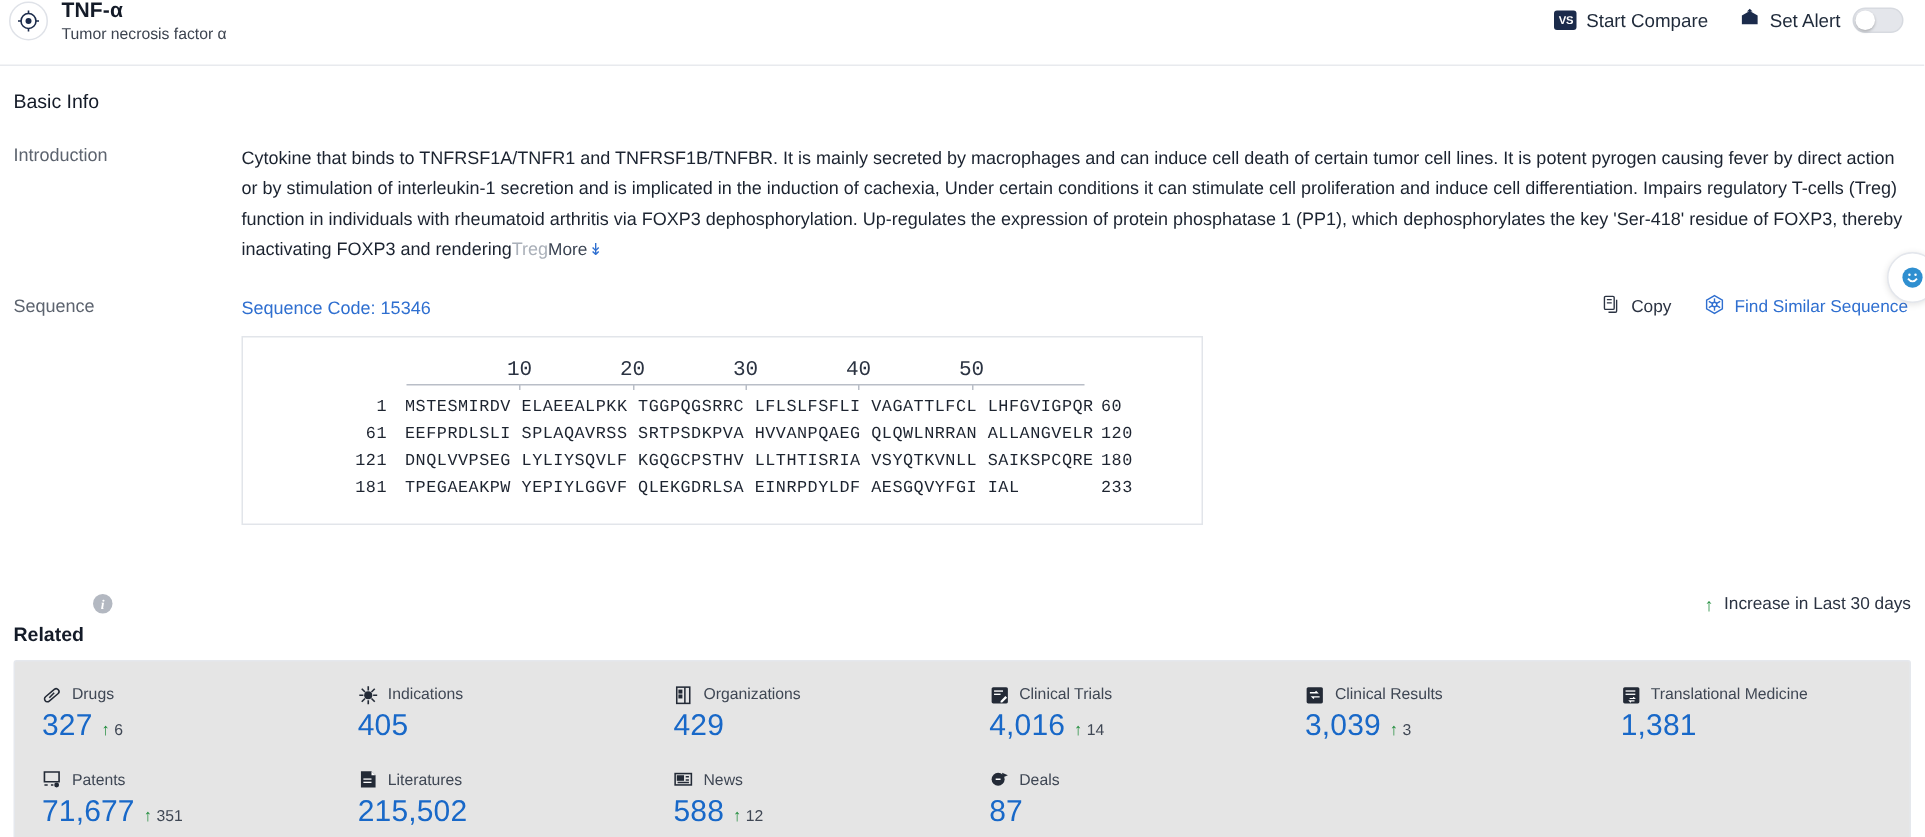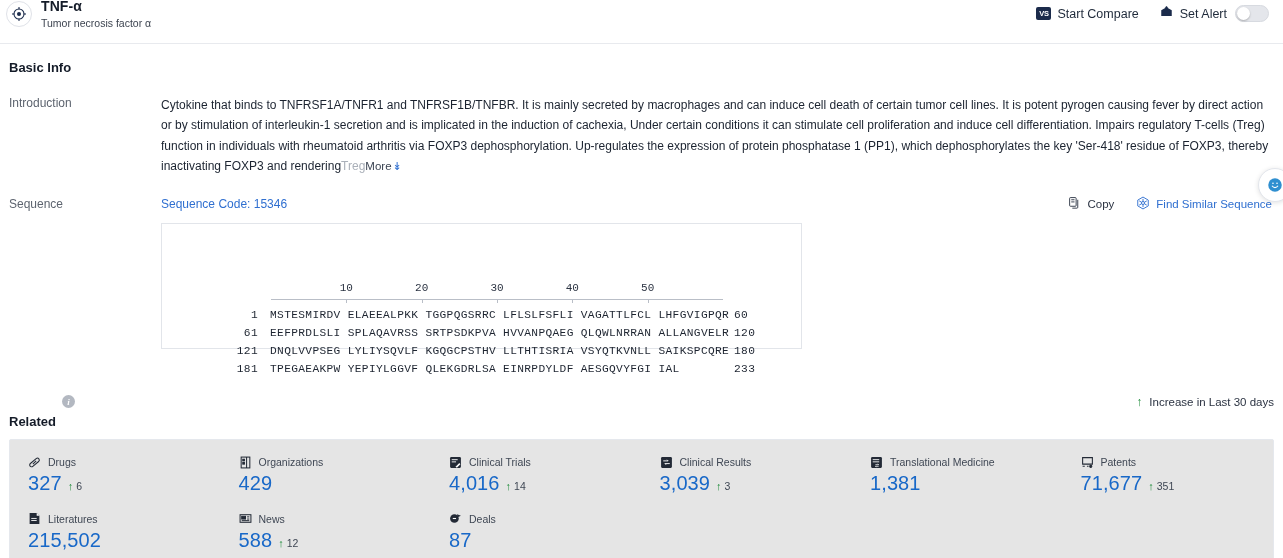--- a/index.html
+++ b/index.html
@@ -46,21 +46,21 @@
   }
   .toggle::after {
     content: ""; position: absolute; left: 1px; top: 1px;
     width: 13px; height: 13px; border-radius: 50%; background: #fff;
     box-shadow: 0 1px 2px rgba(0,0,0,.25);
   }
 
   
   .body-pad { padding: 0 9px; }
   .section-title {
-    font-size: 13px; font-weight: bold; color: #141b28;
+    font-size: 13px; font-weight: normal; color: #141b28;
     margin: 16px 0 0 0;
   }
 
   .row { display: flex; align-items: flex-start; }
   .row-label {
     width: 152px; flex: 0 0 152px;
     font-size: 12px; color: #5d646f; padding-top: 1px;
   }
   .row-value { flex: 1; font-size: 12px; color: #1b2330; min-width: 0; }
 
@@ -99,23 +99,23 @@
     margin-top: 11px;
     border: 1px solid #e2e5ea;
     background: #fff;
     height: 126px;
     width: 641px;
     padding: 14px 0 0 0;
     position: relative;
   }
   .ruler {
     font-family: "Liberation Mono", monospace;
-    font-size: 11px; color: #2b3342;
+    font-size: 14px; color: #2b3342;
     position: relative; height: 24px;
-    margin-left: 109px; width: 455px; margin-top: 44px;
+    margin-left: 109px; width: 455px;
   }
   .ruler-line {
     position: absolute; left: 0; top: 17px; width: 452px;
     border-top: 1px solid #b9bec7;
   }
   .ruler-tick { position: absolute; top: 17px; height: 4px; border-left: 1px solid #b9bec7; }
   .ruler-num { position: absolute; top: 0; transform: translateX(-50%); }
 
   .seq-line {
     font-family: "Liberation Mono", monospace;
@@ -324,20 +324,43 @@
           <span class="card-num">327</span>
           <span class="card-delta">
             <span class="up-arrow">↑</span>
             <span class="card-delta-num">6</span>
           </span>
         </div>
       </div>
       <div class="card">
         <div class="card-head">
           <span>
+            <svg class="ic" viewBox="0 0 24 24" fill="#232a36">
+              <circle cx="12" cy="12" r="5"></circle>
+              <g stroke="#232a36" stroke-width="2">
+                <line x1="12" y1="1" x2="12" y2="6"></line>
+                <line x1="12" y1="18" x2="12" y2="23"></line>
+                <line x1="1" y1="12" x2="6" y2="12"></line>
+                <line x1="18" y1="12" x2="23" y2="12"></line>
+                <line x1="4" y1="4" x2="8" y2="8"></line>
+                <line x1="16" y1="16" x2="20" y2="20"></line>
+                <line x1="20" y1="4" x2="16" y2="8"></line>
+                <line x1="8" y1="16" x2="4" y2="20"></line>
+              </g>
+            </svg>
+          </span>
+          <span class="card-label">Indications</span>
+        </div>
+        <div class="card-val-row">
+          <span class="card-num">405</span>
+        </div>
+      </div>
+      <div class="card">
+        <div class="card-head">
+          <span>
             <svg class="ic" viewBox="0 0 24 24" fill="none" stroke="#232a36" stroke-width="1.9">
               <rect x="4" y="2" width="16" height="20"></rect>
               <line x1="14" y1="2" x2="14" y2="22"></line>
               <rect x="7" y="6" width="3" height="3" fill="#232a36"></rect>
               <rect x="7" y="12" width="3" height="3" fill="#232a36"></rect>
             </svg>
           </span>
           <span class="card-label">Organizations</span>
         </div>
         <div class="card-val-row">

